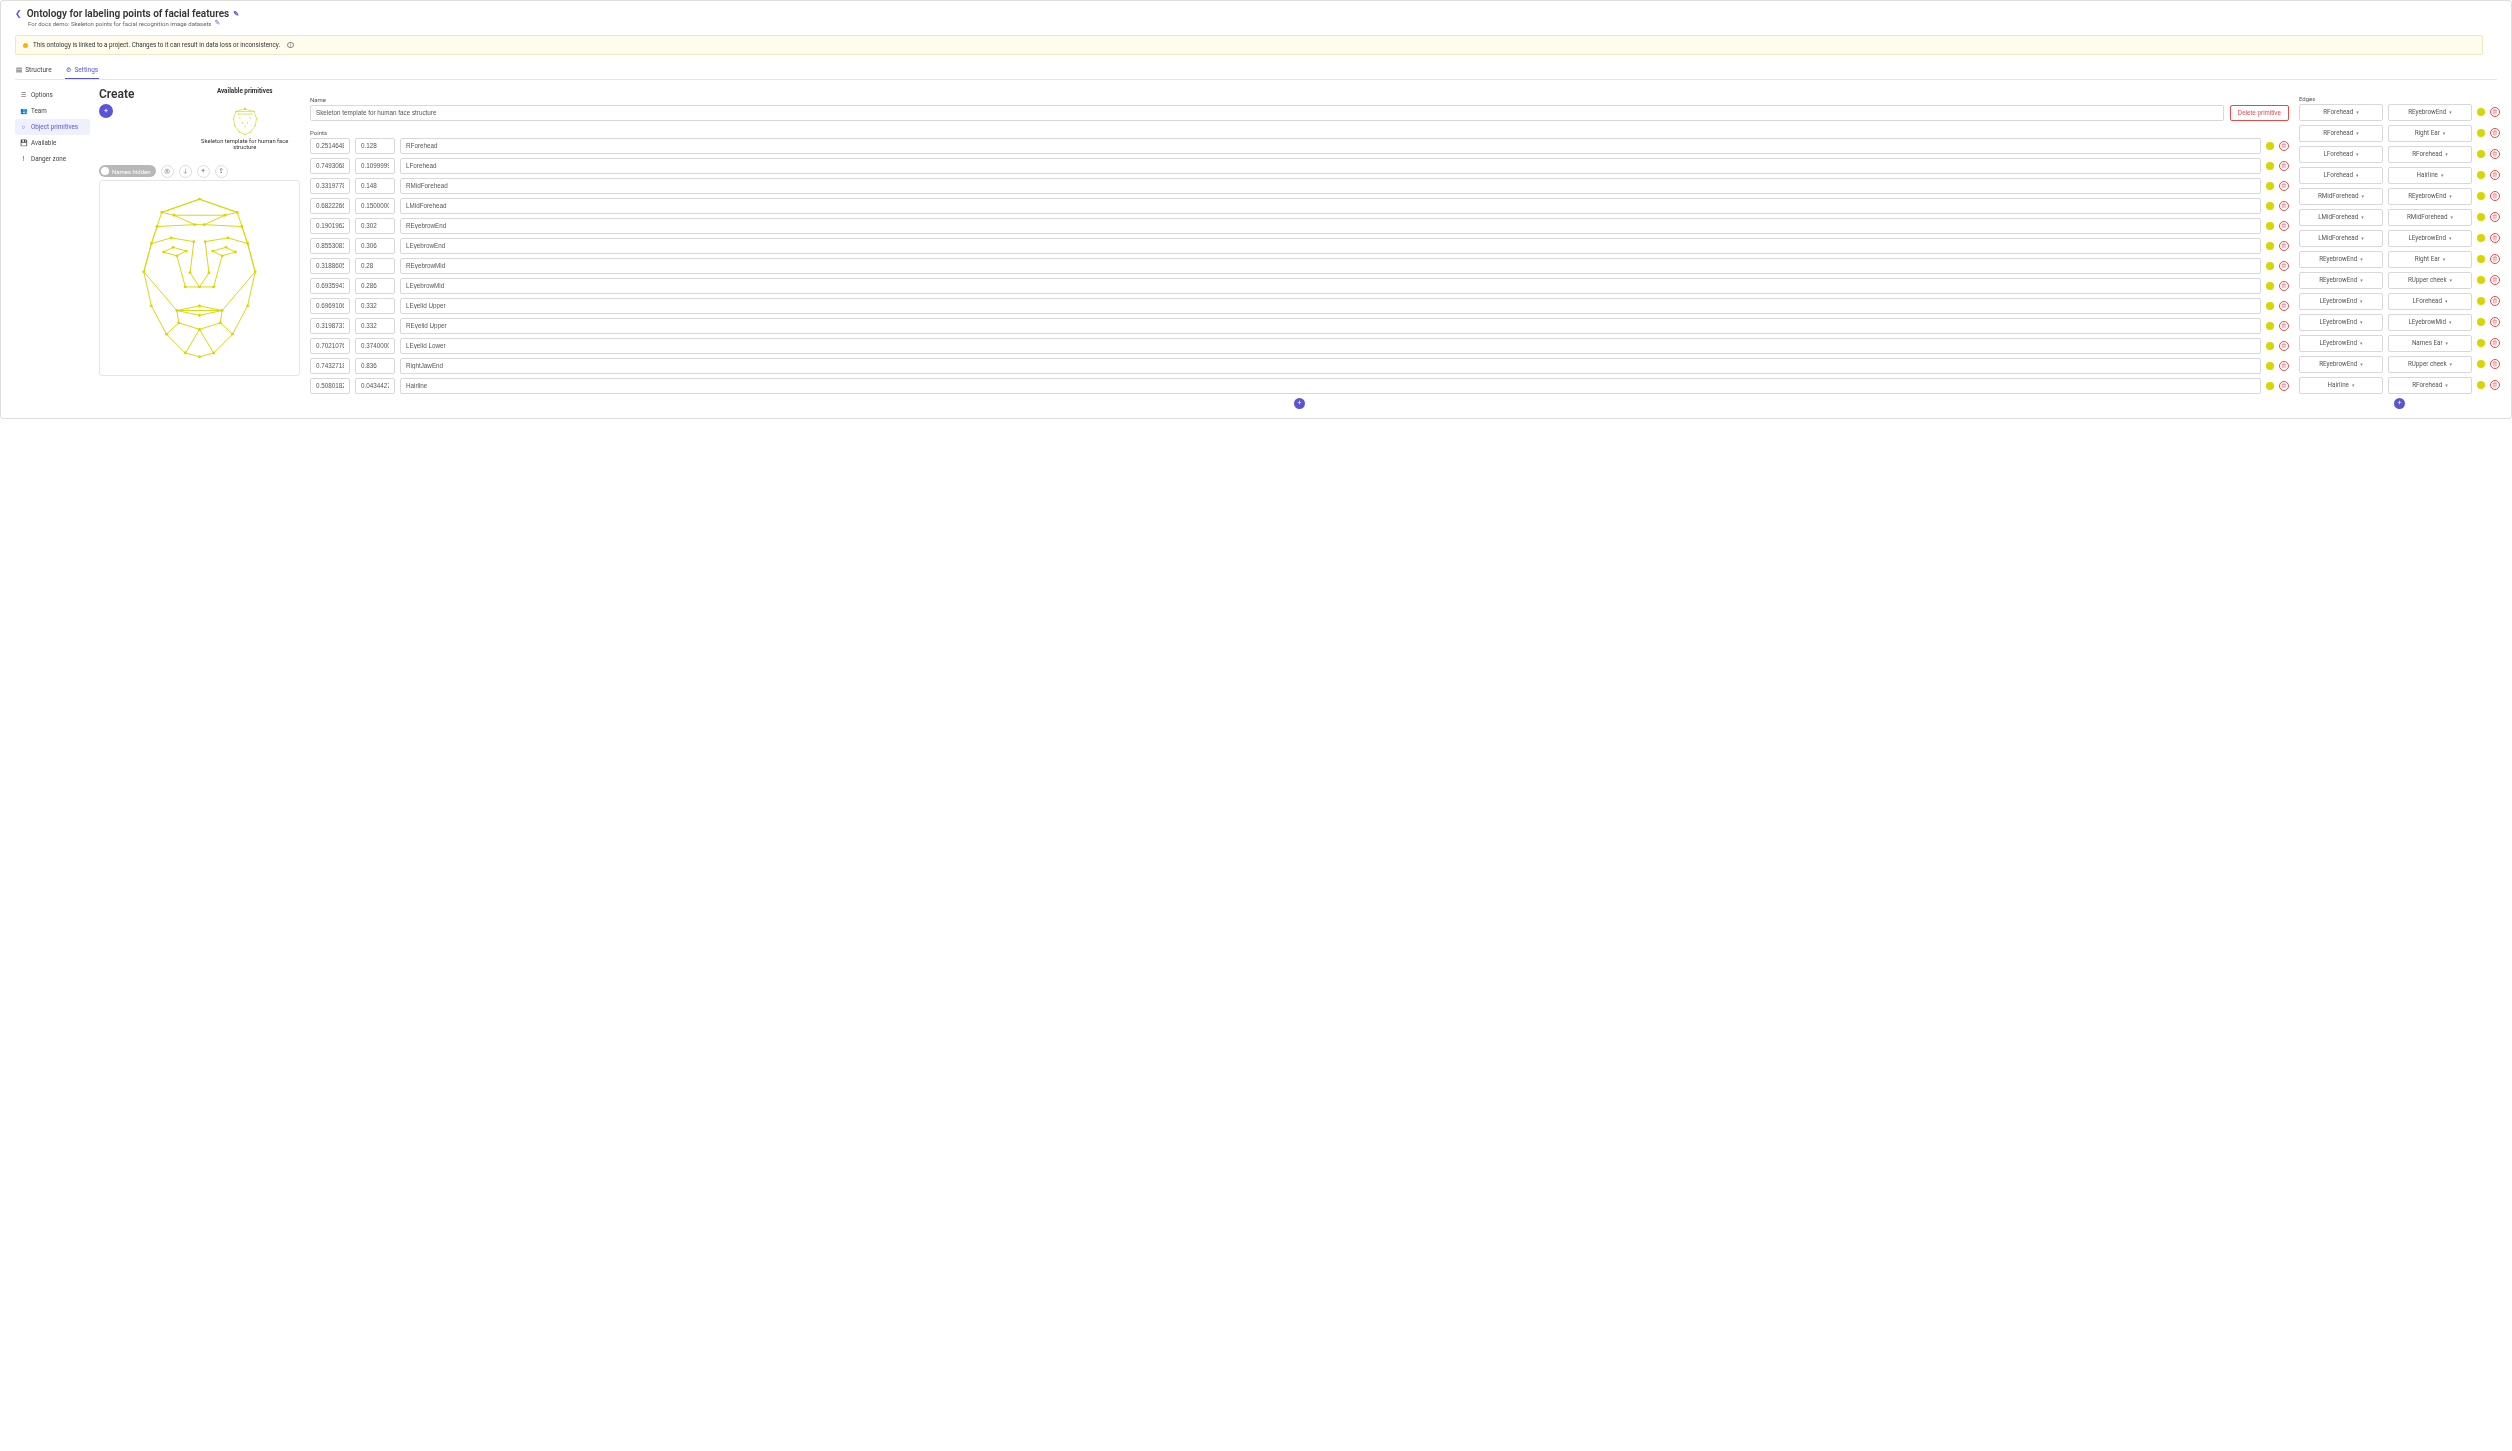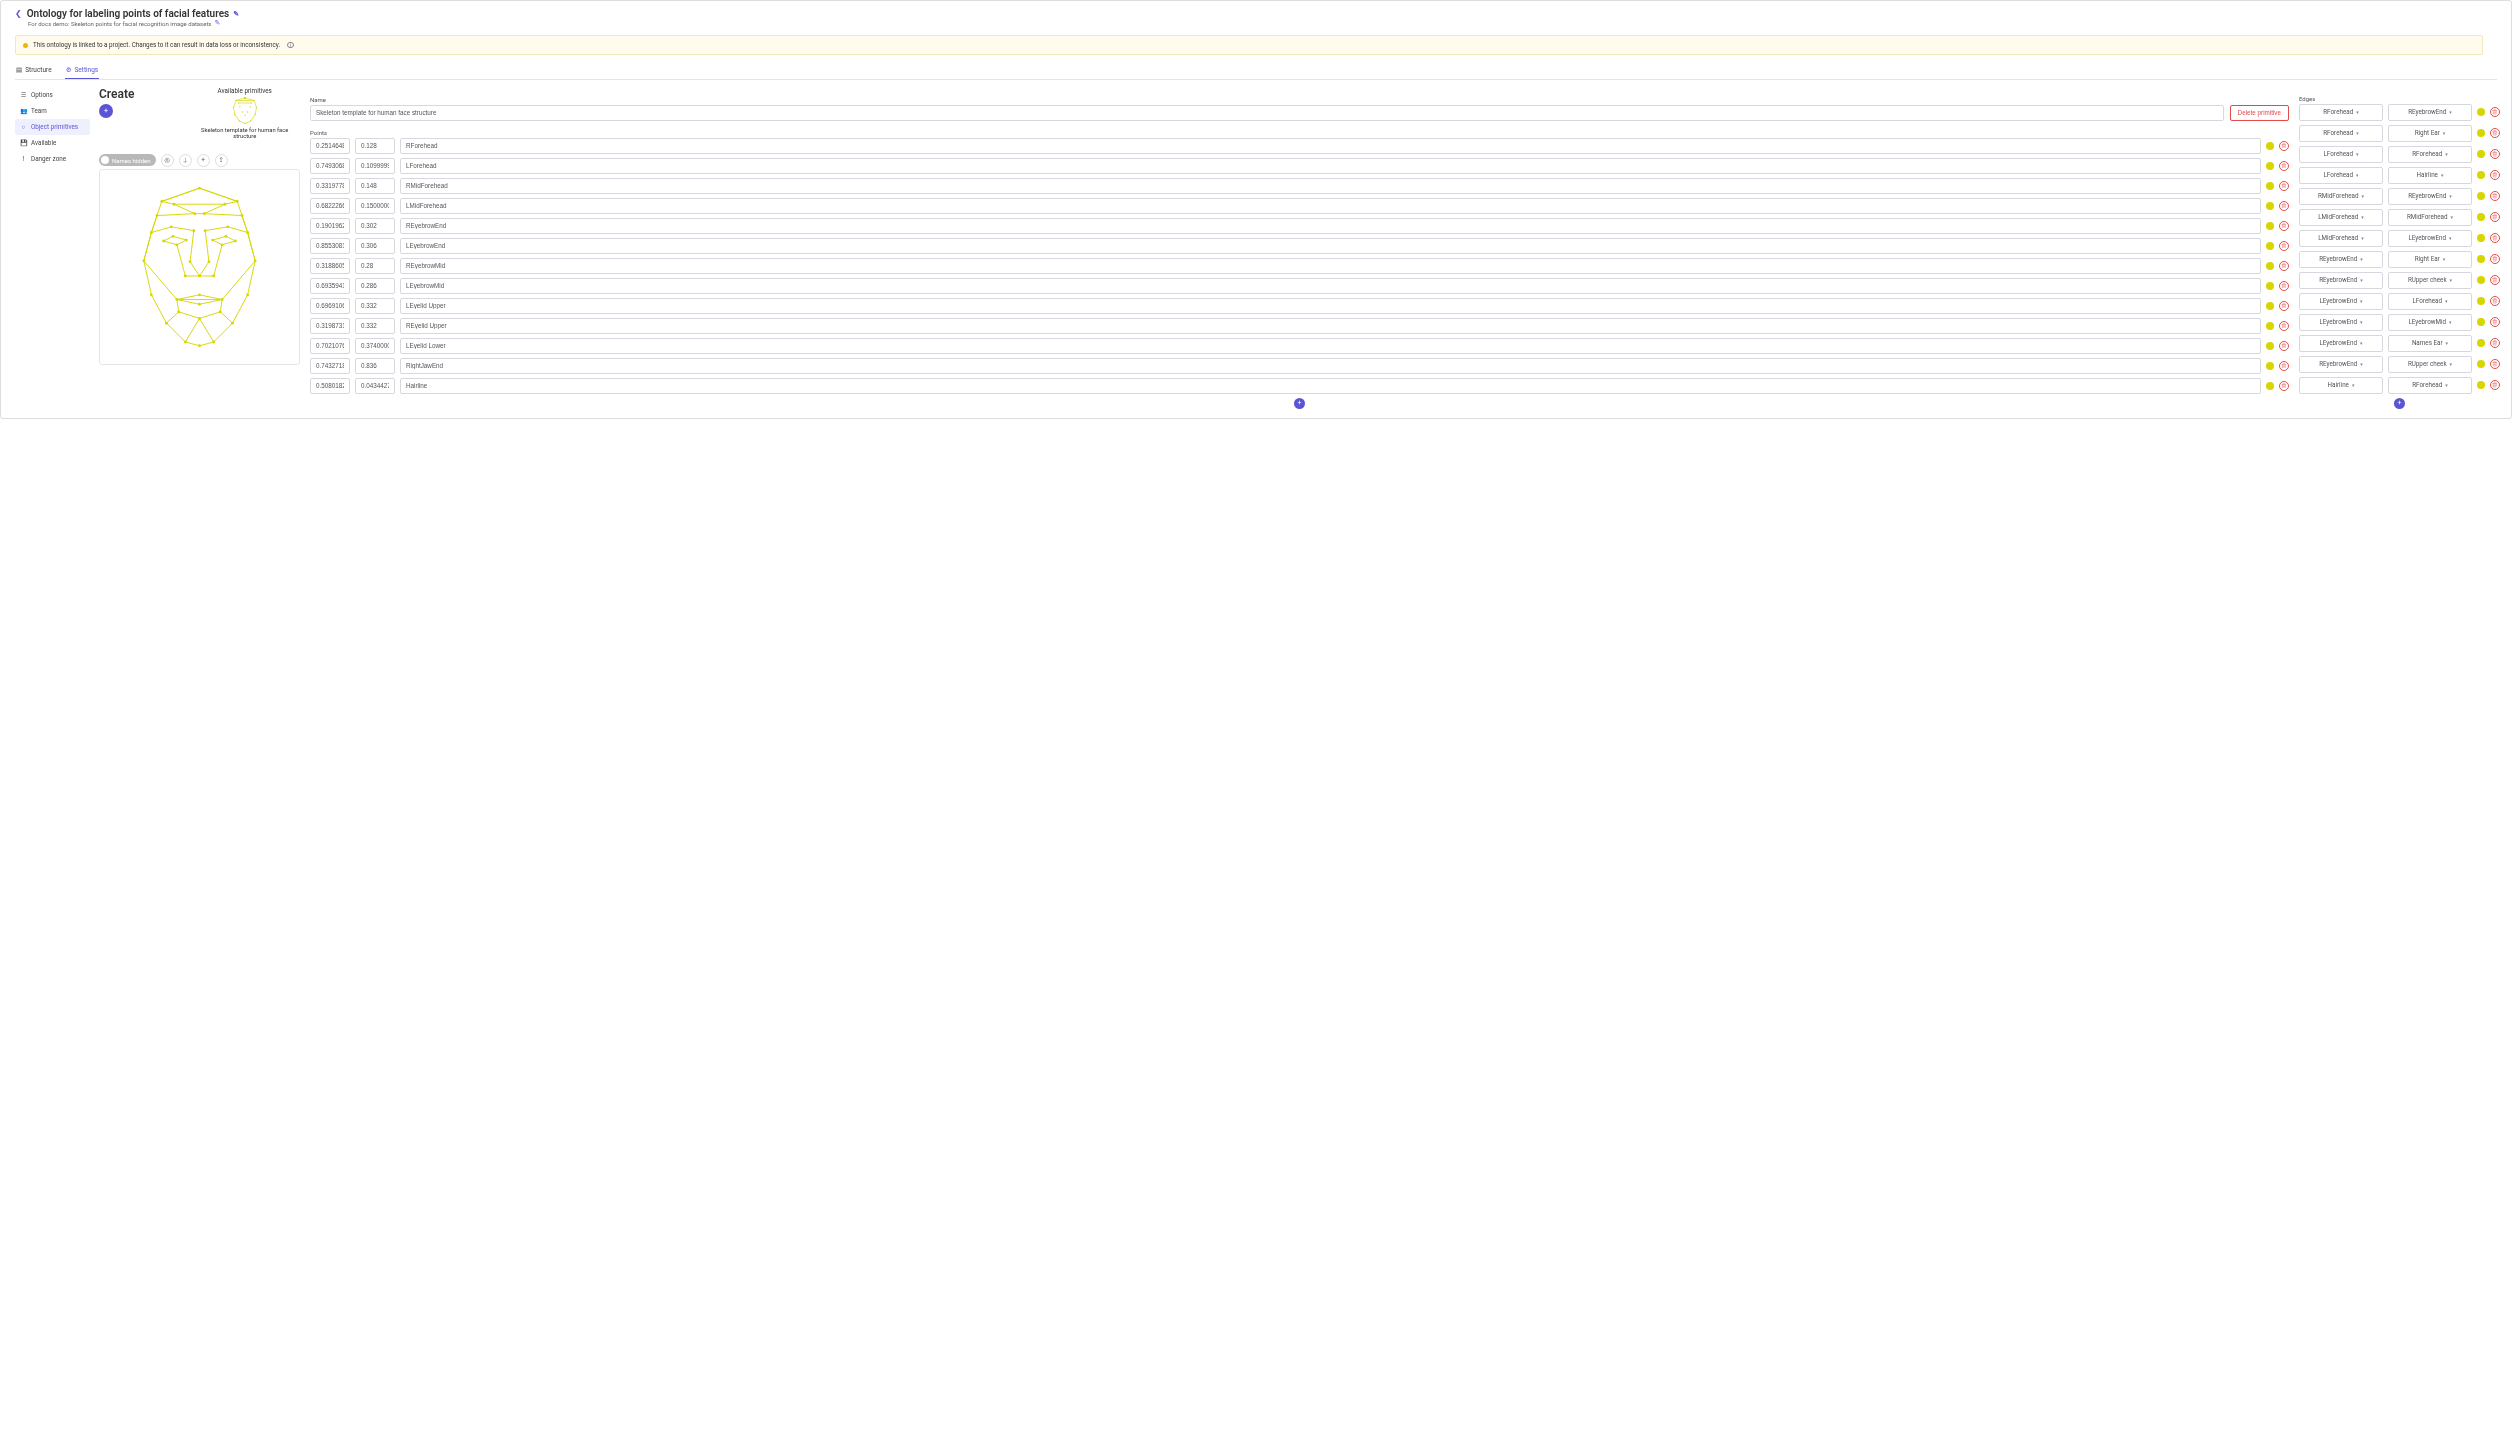--- a/index.html
+++ b/index.html
@@ -41,21 +41,21 @@
   .sidebar { width: 75px; padding-top: 7px; }
   .side-item { display:flex; align-items:center; gap:4px; font-size:6.3px; padding:4px 5px; border-radius:2px; cursor:pointer; color:#444; }
   .side-item.active { background:#eef1fd; color:#5955d6; }
   .side-icon { width:7px; text-align:center; }
   .main { flex:1; padding: 7px 11px 9px 9px; display:flex; gap:10px; }
   .col-left { width:201px; }
   .create-row { display:flex; gap:55px; }
   .create-block .sec-label { font-size:12px; color:#333; font-weight:600; margin-bottom:3px;}
   .plus-circle { width:14px; height:14px; background:#5955d6; border-radius:50%; color:#fff; display:flex; align-items:center; justify-content:center; font-size:8px; cursor:pointer;}
   .avail-block { text-align:center; }
-  .avail-block .sec-label { font-size:6.3px; font-weight:400; margin-bottom:1px;}
+  .avail-block .sec-label { font-size:6.3px; font-weight:700; margin-bottom:12px;}
   .thumb { width:32px; height:28px; margin: 0 auto 3px auto;}
   .thumb-cap { font-size:5.8px; color:#333; }
   .toolbar { margin-top: 15px; display:flex; align-items:center; gap:5px; }
   .pill { background:#b8b8b8; color:#fff; border-radius:7px; padding:2px 5px 2px 2px; display:flex; align-items:center; gap:3px; font-size:6px;}
   .pill .knob { width:8px; height:8px; background:#fff; border-radius:50%; }
   .icon-btn { width:13px; height:13px; border:0.5px solid #ddd; border-radius:50%; display:flex; align-items:center; justify-content:center; font-size:6.5px; color:#555; cursor:pointer; background:#fff;}
   .canvas-card { border:0.5px solid #e5e5e5; border-radius:3px; background:#fff; margin-top:2px; padding:6px; height:196px; display:flex; align-items:center; justify-content:center;}
   .col-mid { flex:1; min-width:211px; }
   .field-label { font-size:6px; color:#555; margin-bottom:2px; margin-top:9px;}
   .name-row { display:flex; gap:6px; align-items:flex-start;}

